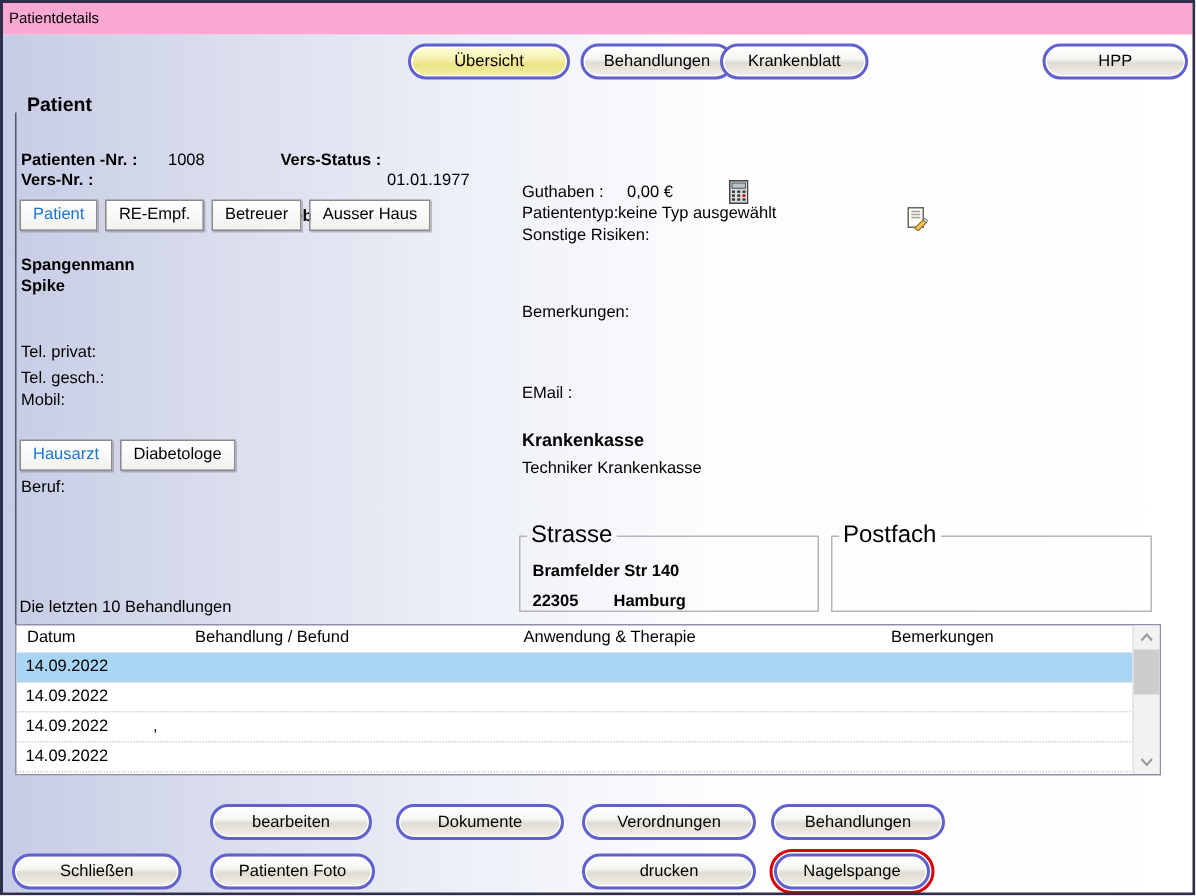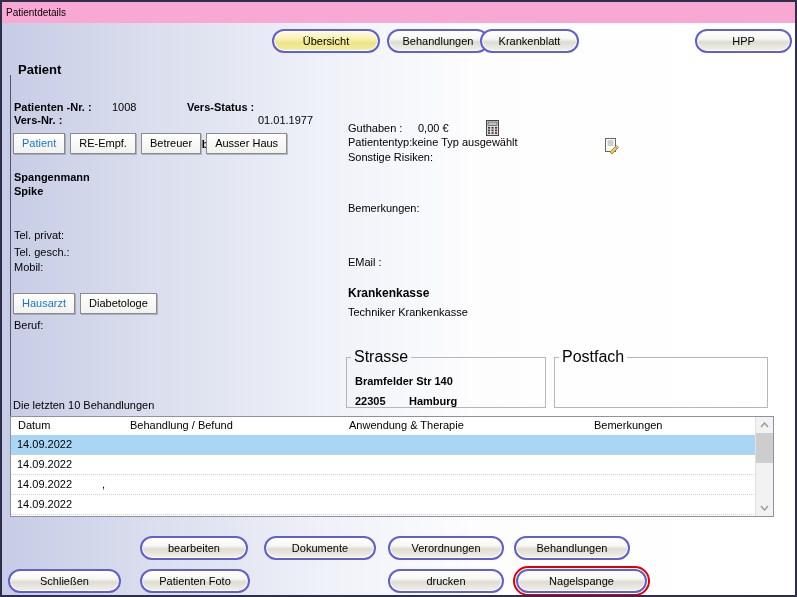--- a/index.html
+++ b/index.html
@@ -167,16 +167,16 @@
   </div>
 
   <div class="pill" style="left:140px;top:536px;width:108px;"><span>bearbeiten</span></div>
   <div class="pill" style="left:264px;top:536px;width:112px;"><span>Dokumente</span></div>
   <div class="pill" style="left:388px;top:536px;width:116px;"><span>Verordnungen</span></div>
   <div class="pill" style="left:514px;top:536px;width:116px;"><span>Behandlungen</span></div>
 
   <div class="pill" style="left:8px;top:569px;width:113px;"><span>Schließen</span></div>
   <div class="pill" style="left:140px;top:569px;width:110px;"><span>Patienten Foto</span></div>
   <div class="pill" style="left:388px;top:569px;width:116px;"><span>drucken</span></div>
-  <div class="pill hl" style="left:516px;top:569px;width:131px;"><span>Nagelspange</span></div>
+  <div class="pill hl" style="left:516px;top:569px;width:104px;"><span>Nagelspange</span></div>
 
   <div class="frame"></div>
 </div>
 
 </body></html>

